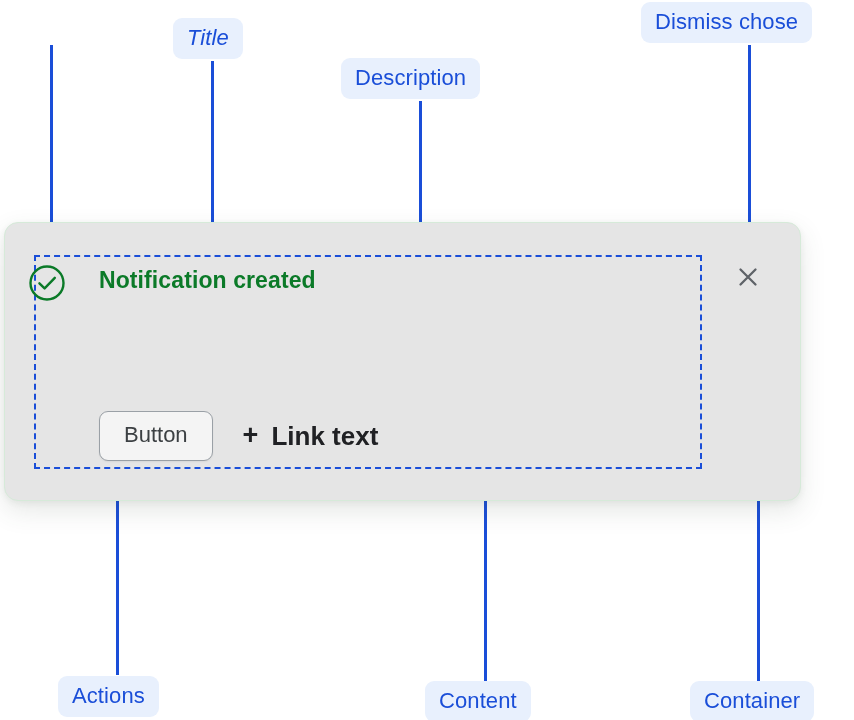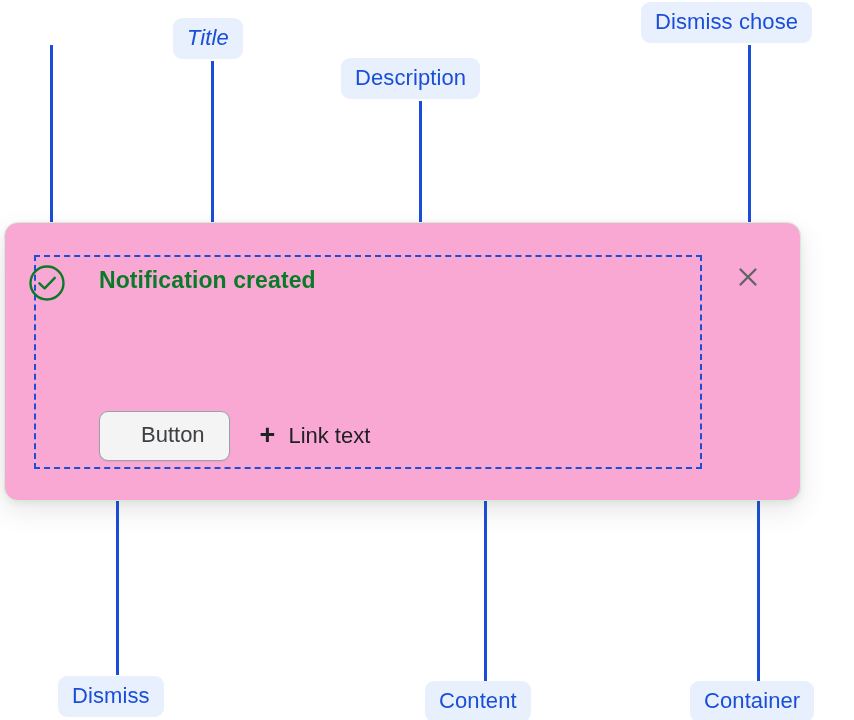--- a/index.html
+++ b/index.html
@@ -47,21 +47,21 @@
     background: #1a4ed8;
   }
 
   
   #notif-card {
     position: absolute;
     left: 4px;
     top: 222px;
     width: 797px;
     height: 279px;
-    background: #f9a8d4;
+    background: #e5e5e5;
     border: 1px solid #d6ead9;
     border-radius: 14px;
     box-shadow: 0 10px 26px rgba(60, 80, 60, 0.13),
                 0 2px 6px rgba(60, 80, 60, 0.07);
   }
 
   
   #notif-content {
     position: absolute;
     left: 29px;
@@ -121,21 +121,21 @@
   }
 
   #action-button {
     background: #f4f4f4;
     border: 1px solid #9aa0a6;
     border-radius: 9px;
     color: #3c4043;
     font-family: "Liberation Sans", sans-serif;
     font-size: 22px;
     font-weight: 400;
-    padding: 10px 24px 12px 41px;
+    padding: 10px 24px 12px 24px;
     line-height: 1.2;
     cursor: pointer;
     box-shadow: 0 1px 2px rgba(0,0,0,0.06);
   }
 
   .link-group {
     display: flex;
     align-items: center;
     margin-left: 30px;
     gap: 13px;
@@ -144,22 +144,22 @@
   .plus-icon {
     color: #202124;
     font-size: 27px;
     font-weight: 600;
     line-height: 1;
     display: block;
     margin-top: -2px;
   }
   #link-text {
     color: #202124;
-    font-size: 22px;
-    font-weight: 400;
+    font-size: 26px;
+    font-weight: 700;
     line-height: 1.2;
   }
 
   
   #dismiss-button {
     position: absolute;
     left: 729px;
     top: 259px;
     width: 38px;
     height: 38px;
@@ -232,19 +232,19 @@
     </span>
   </button>
 
 
   <div class="anno-pill" style="left:173px; top:18px;font-style:italic;">Title</div>
 
   <div class="anno-pill" style="left:319px; top:58px;margin-left:22px;">Description</div>
 
   <div class="anno-pill" style="left:641px; top:2px;">Dismiss chose</div>
 
-  <div class="anno-pill" style="left:58px; top:676px;">Dismiss</div>
+  <div class="anno-pill" style="left:58px; top:676px;">Actions</div>
 
   <div class="anno-pill" style="left:425px; top:681px;">Content</div>
 
   <div class="anno-pill" style="left:690px; top:681px;">Container</div>
 
 </div>
 
 </body></html>

